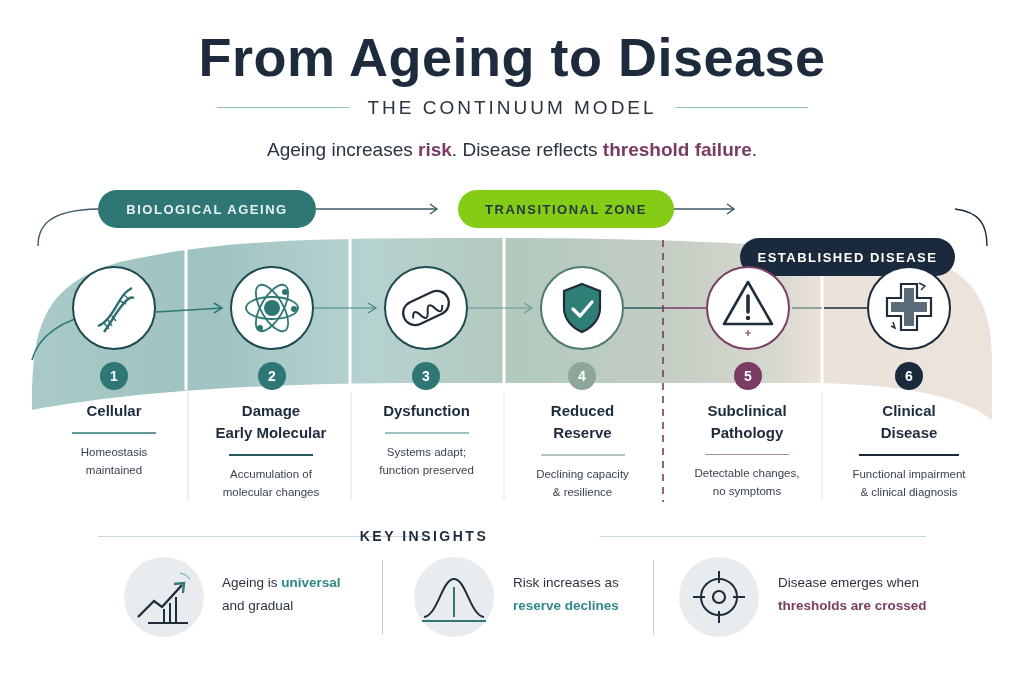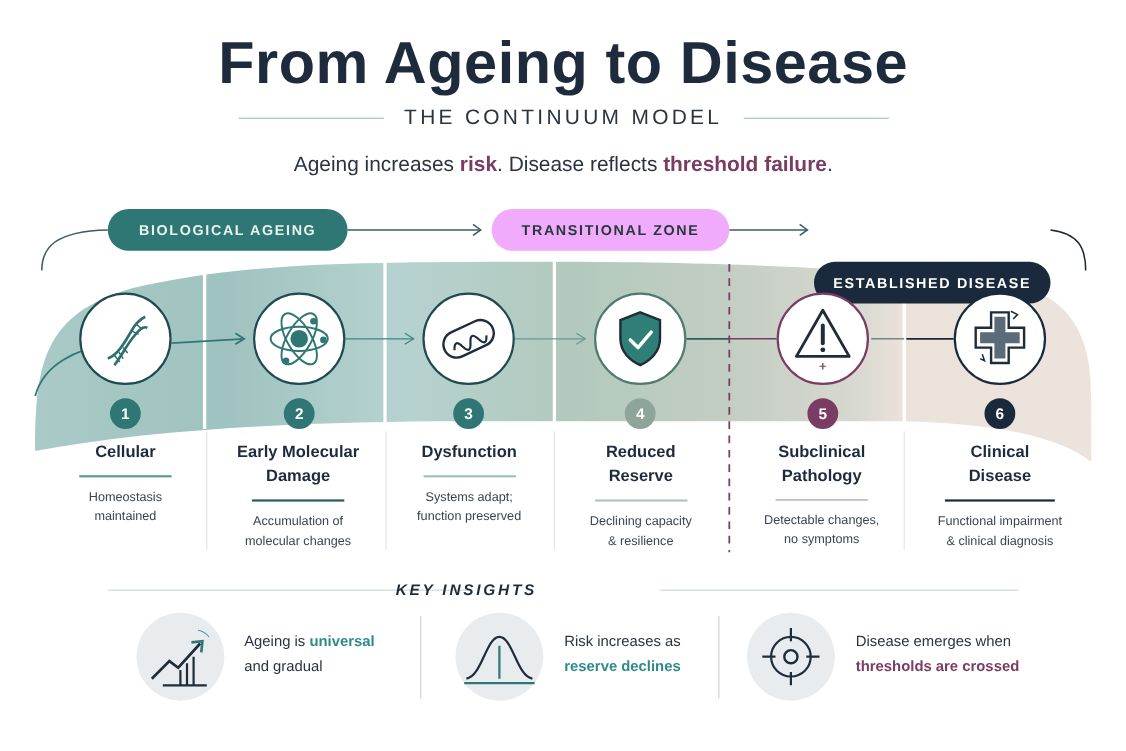--- a/index.html
+++ b/index.html
@@ -5,30 +5,30 @@
   html, body { margin:0; padding:0; background:#ffffff; }
   body { width:1024px; height:683px; position:relative; overflow:hidden; font-family:"Liberation Sans", sans-serif; color:#1c2b3a; }
   .abs { position:absolute; }
   .title { left:0; width:1024px; top:26px; text-align:center; font-size:54px; font-weight:700; color:#1d2b3c; letter-spacing:0.5px; }
   .subtitle { left:0; width:1024px; top:97px; text-align:center; font-size:19px; letter-spacing:3px; color:#2a3440; }
   .rule { height:1px; background:#8fbfc2; }
   .tagline { left:0; width:1024px; top:139px; text-align:center; font-size:19px; color:#2a3440; }
   .tagline .risk, .tagline .thr { color:#7a3c63; font-weight:700; }
   .pill { height:38px; border-radius:19px; display:flex; align-items:center; justify-content:center; font-size:13px; font-weight:700; letter-spacing:1.5px; }
   .pill.p1 { left:98px; top:190px; width:218px; background:#2f7774; color:#e8f2f1; }
-  .pill.p2 { left:447px; top:190px; width:216px; background:#f0abfc; color:#27393b; }
+  .pill.p2 { left:458px; top:190px; width:216px; background:#84cc16; color:#27393b; }
   .pill.p3 { left:740px; top:190px; width:215px; background:#1a2a3c; color:#ffffff;margin-top:48px; }
   svg.overlay { position:absolute; left:0; top:0; }
   .stage-text { position:absolute; top:400px; text-align:center; }
   .stage-name { font-size:15px; font-weight:700; color:#1d2b3c; line-height:22px; }
   .stage-rule { width:84px; height:2px; margin:10px auto 9px auto; }
   .stage-desc { font-size:11.5px; color:#3a4450; line-height:18px; }
   .num { position:absolute; width:28px; height:28px; border-radius:50%; color:#fff; font-weight:700; font-size:14px; display:flex; align-items:center; justify-content:center; top:362px; }
   .icon-circle { position:absolute; width:84px; height:84px; border-radius:50%; background:#ffffff; top:266px; box-sizing:border-box; }
-  .key-title { left:0; width:848px; top:528px; text-align:center; font-size:14px; font-weight:700; letter-spacing:2.5px; color:#1d2b3c;font-style:italic; }
+  .key-title { left:0; width:848px; top:528px; text-align:center; font-size:14px; font-weight:700; letter-spacing:2.5px; color:#1d2b3c; }
   .insight-circle { position:absolute; width:80px; height:80px; border-radius:50%; background:#e8ecef; top:557px; }
   .insight-text { position:absolute; top:571px; font-size:13.5px; line-height:23px; color:#2a3440; }
   .hl-teal { color:#2f8a88; font-weight:700;margin-top:24px; }
   .hl-plum { color:#7a3c63; font-weight:700; }
   .vsep { position:absolute; width:1px; background:#c8d0d6; top:560px; height:75px; }
 </style>
 </head>
 <body>
 
 <div class="abs title">From Ageing to Disease</div>
@@ -148,22 +148,22 @@
 <div class="num" style="left:734px; background:#7a3c63;">5</div>
 <div class="num" style="left:895px; background:#1a2a3c;">6</div>
 
 <div class="stage-text" style="left:44px; width:140px;">
   <div class="stage-name">Cellular</div>
   <div class="stage-rule" style="background:#5d9a98;"></div>
   <div class="stage-desc">Homeostasis</div>
   <div class="stage-desc">maintained</div>
 </div>
 <div class="stage-text" style="left:196px; width:150px;">
+  <div class="stage-name">Damage</div>
   <div class="stage-name">Early Molecular</div>
-  <div class="stage-name">Damage</div>
   <div class="stage-rule" style="background:#2a5a60;"></div>
   <div class="stage-desc">Accumulation of</div>
   <div class="stage-desc">molecular changes</div>
 </div>
 <div class="stage-text" style="left:354px; width:145px;">
   <div class="stage-name">Dysfunction</div>
   <div class="stage-rule" style="background:#9cc2c0;"></div>
   <div class="stage-desc">Systems adapt;</div>
   <div class="stage-desc">function preserved</div>
 </div>

